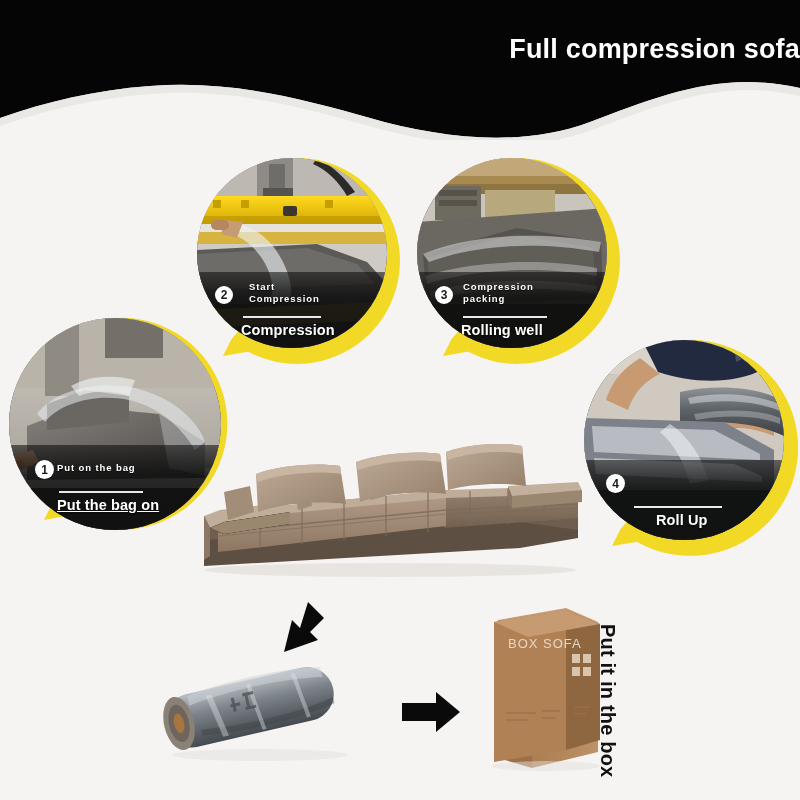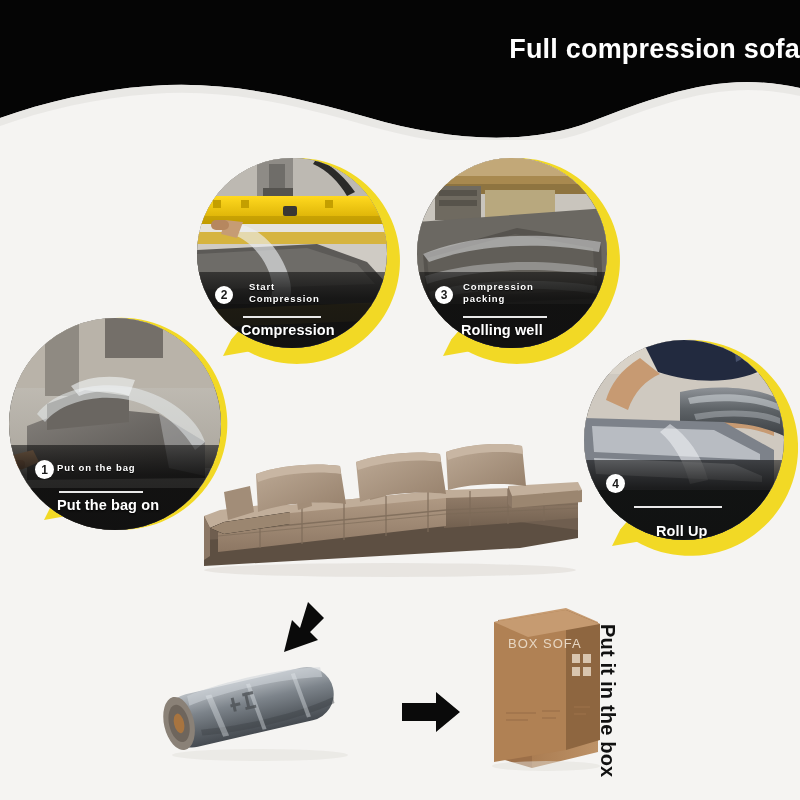--- a/index.html
+++ b/index.html
@@ -111,21 +111,21 @@
           <path d="M0 138 L24 132 L30 144 L12 152 Z" fill="#c79a72"></path>
           <rect x="0" y="142" width="16" height="9" rx="4" fill="#b8845e"></rect>
         </svg>
       </div>
       <div class="labelbar">
         <div class="badge" style="left:26px;top:15px;width:19px;height:19px;">
           <span>1</span>
         </div>
         <div class="sub" style="left:48px;top:17px;width:140px;">Put on the bag</div>
         <div class="divider" style="left:50px;top:46px;width:84px;"></div>
-        <div class="cap" style="left:48px;top:52px;">Put the bag on</div>
+        <div class="cap" style="left:48px;top:52px;text-decoration:underline;">Put the bag on</div>
       </div>
     </div>
   </div>
 
   <div class="step" style="left:183px;top:152px;width:218px;height:218px;">
     <svg class="ring" width="218" height="218" viewBox="0 0 218 218">
       <path d="M109 6 A103 103 0 1 1 48 188 L60 174 A85 85 0 1 0 109 24 Z" fill="#f2d925"></path>
       <path d="M48 188 L40 204 L74 198 L60 174 Z" fill="#f2d925"></path>
     </svg>
     <div class="disc" style="left:14px;top:6px;width:190px;height:190px;">
@@ -246,21 +246,21 @@
           <path d="M86 84 C104 96 118 116 124 140 L106 144 C100 122 90 104 76 92 Z" fill="#f0f3f5" opacity="0.55"></path>
           <path d="M0 152 L200 158 L200 200 L0 200 Z" fill="#2f3a37"></path>
           <rect x="0" y="150" width="200" height="50" fill="#33403c"></rect>
         </svg>
       </div>
       <div class="labelbar">
         <div class="badge" style="left:22px;top:14px;width:19px;height:19px;">
           <span>4</span>
         </div>
         <div class="divider" style="left:50px;top:46px;width:88px;"></div>
-        <div class="cap" style="left:72px;top:52px;margin-top:11px;">Roll Up</div>
+        <div class="cap" style="left:72px;top:52px;">Roll Up</div>
       </div>
     </div>
   </div>
 
   <div class="sofa-wrap">
     <svg width="400" height="160" viewBox="0 0 400 160">
       <defs>
         <linearGradient id="sf-l" x1="0" y1="0" x2="0" y2="1">
           <stop offset="0" stop-color="#b49e88"></stop>
             <stop offset="1" stop-color="#8d7763"></stop>

